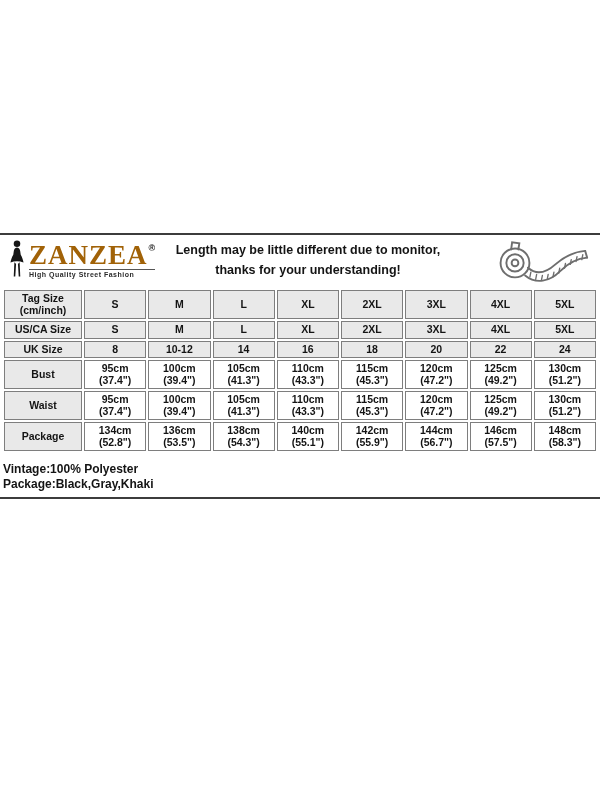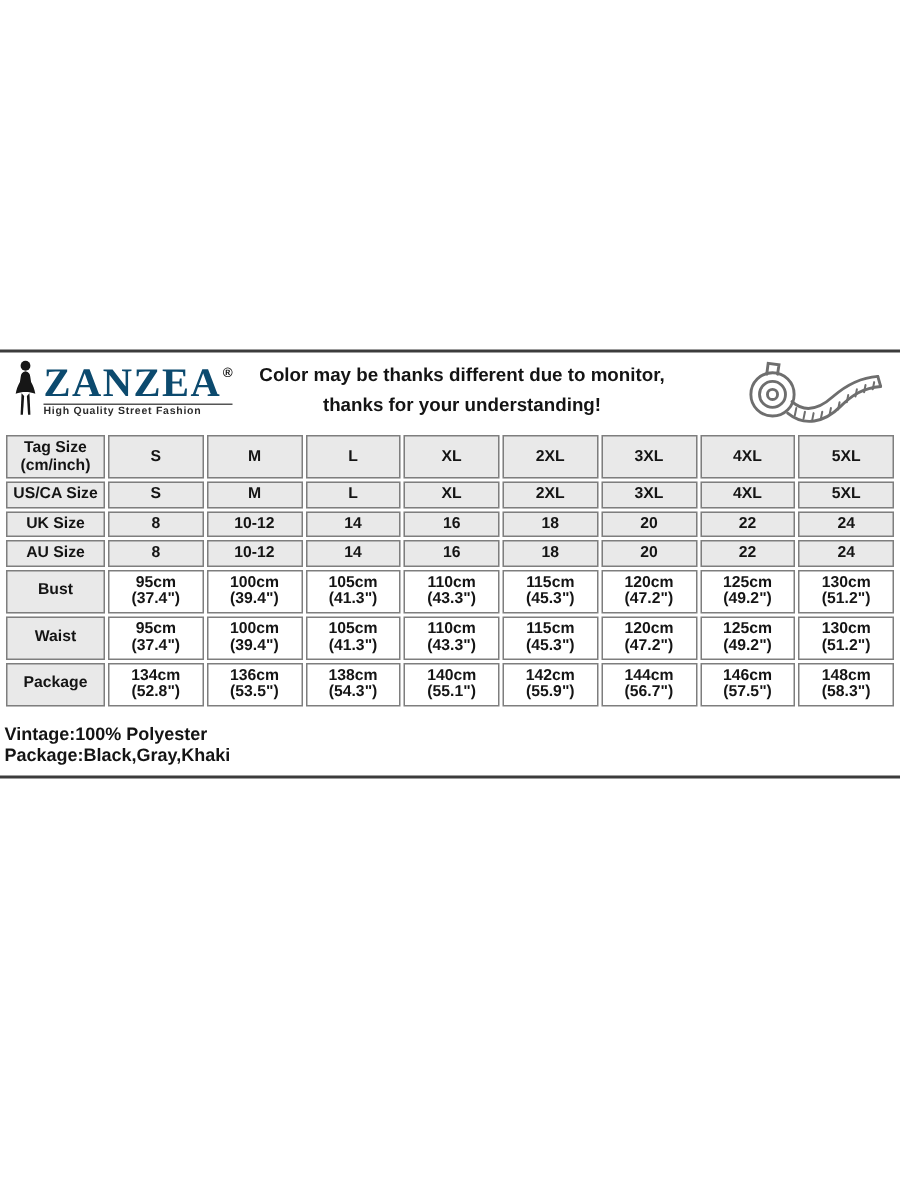--- a/index.html
+++ b/index.html
@@ -16,21 +16,21 @@
   .top-spacer{height:233px;}
   .rule{height:2px;background:var(--rule);width:100%;}
   
   .header{position:relative;height:53px;}
   .logo{position:absolute;left:7px;top:4px;display:flex;align-items:flex-start;gap:2px;}
   .logo-figure{flex:0 0 auto;}
   .logo-textwrap{padding-top:4px;}
   .brand-line{display:flex;align-items:flex-start;}
   .brand-name{
     font-family:"Liberation Serif", serif;font-weight:700;
-    font-size:27px;line-height:24px;letter-spacing:1px;color:#0c4a6e;
+    font-size:27px;line-height:24px;letter-spacing:1px;color:#a16207;
   }
   .brand-reg{font-size:9px;font-weight:700;line-height:10px;margin-left:1px;}
   .brand-tagline{
     font-size:7px;font-weight:700;letter-spacing:0.5px;color:#2b2b2b;
     white-space:nowrap;margin-top:2px;border-top:1px solid #555;padding-top:1px;
   }
   .disclaimer{
     position:absolute;left:132px;right:116px;top:5px;
     text-align:center;font-size:12.5px;font-weight:700;line-height:20px;
   }
@@ -39,21 +39,21 @@
   table.size-table{
     width:596px;margin:0 2px;border-collapse:separate;border-spacing:2px;
     table-layout:fixed;
   }
   table.size-table td{
     border:1px solid var(--tborder);
     text-align:center;vertical-align:middle;
     font-size:10.5px;font-weight:700;line-height:11.5px;
     padding:2px 1px;white-space:pre-line;background:#ffffff;
   }
-  table.size-table td.label-cell{width:66px;background:var(--shade);}
+  table.size-table td.label-cell{width:78px;background:var(--shade);}
   table.size-table tr.sizes td{background:var(--shade);height:14px;}
   table.size-table tr.measurements td{height:24px;}
   
   .product-info{padding:9px 0 0 3px;font-size:12px;font-weight:700;line-height:14.5px;}
   .bottom-rule{margin-top:6px;}
 </style>
 </head>
 <body>
 
 <div class="top-spacer"></div>
@@ -73,21 +73,21 @@
     <span class="logo-textwrap">
       <span class="brand-line">
         <span class="brand-name">ZANZEA</span>
         <span class="brand-reg">®</span>
       </span>
       <span class="brand-tagline" style="display:block;">High Quality Street Fashion</span>
     </span>
   </div>
 
   <div class="disclaimer">
-    <div>Color may be thanks different due to monitor,</div>
+    <div>Length may be little different due to monitor,</div>
     <div>thanks for your understanding!</div>
   </div>
 
   <span class="tape">
     <svg width="108" height="50" viewBox="0 0 112 52" fill="none" stroke="#6e6e6e" stroke-width="2" stroke-linecap="round" xmlns="http://www.w3.org/2000/svg">
       <circle cx="30" cy="28" r="15"></circle>
       <circle cx="30" cy="28" r="9"></circle>
       <circle cx="30" cy="28" r="3.5"></circle>
       <path d="M26 14 L27 6.5 L34.5 7.5 L33.5 14"></path>
       <path d="M43.5 33 C 52 40.5, 62 38.5, 72 29.5 C 80 22.5, 90 16.5, 103 15.5"></path>
@@ -138,31 +138,20 @@
         <td class="label-cell">UK Size</td>
         <td>8</td>
         <td>10-12</td>
         <td>14</td>
         <td>16</td>
         <td>18</td>
         <td>20</td>
         <td>22</td>
         <td>24</td>
       </tr>
-      <tr class="sizes">
-        <td class="label-cell">AU Size</td>
-        <td>8</td>
-        <td>10-12</td>
-        <td>14</td>
-        <td>16</td>
-        <td>18</td>
-        <td>20</td>
-        <td>22</td>
-        <td>24</td>
-      </tr>
       <tr class="measurements">
         <td class="label-cell">Bust</td>
         <td>95cm
 (37.4")</td>
         <td>100cm
 (39.4")</td>
         <td>105cm
 (41.3")</td>
         <td>110cm
 (43.3")</td>

